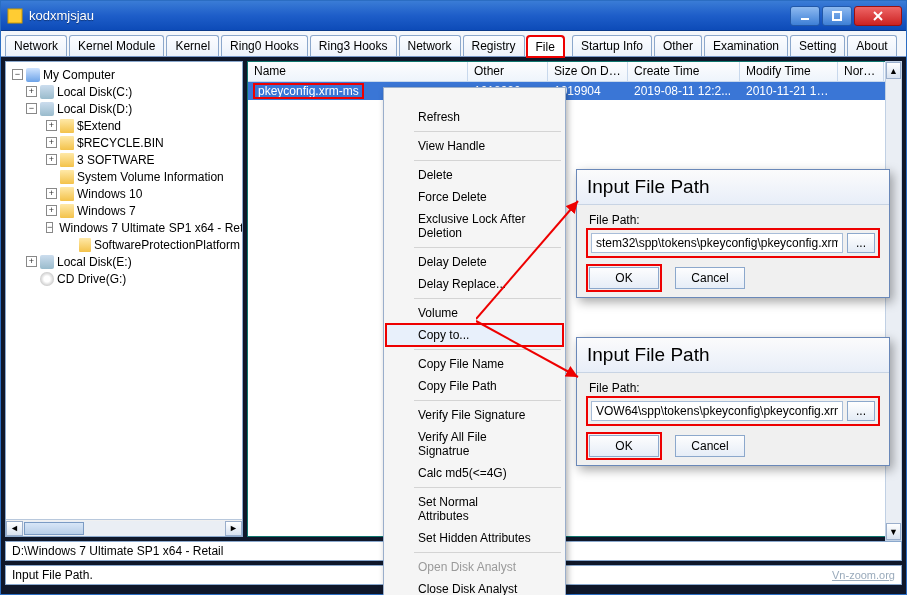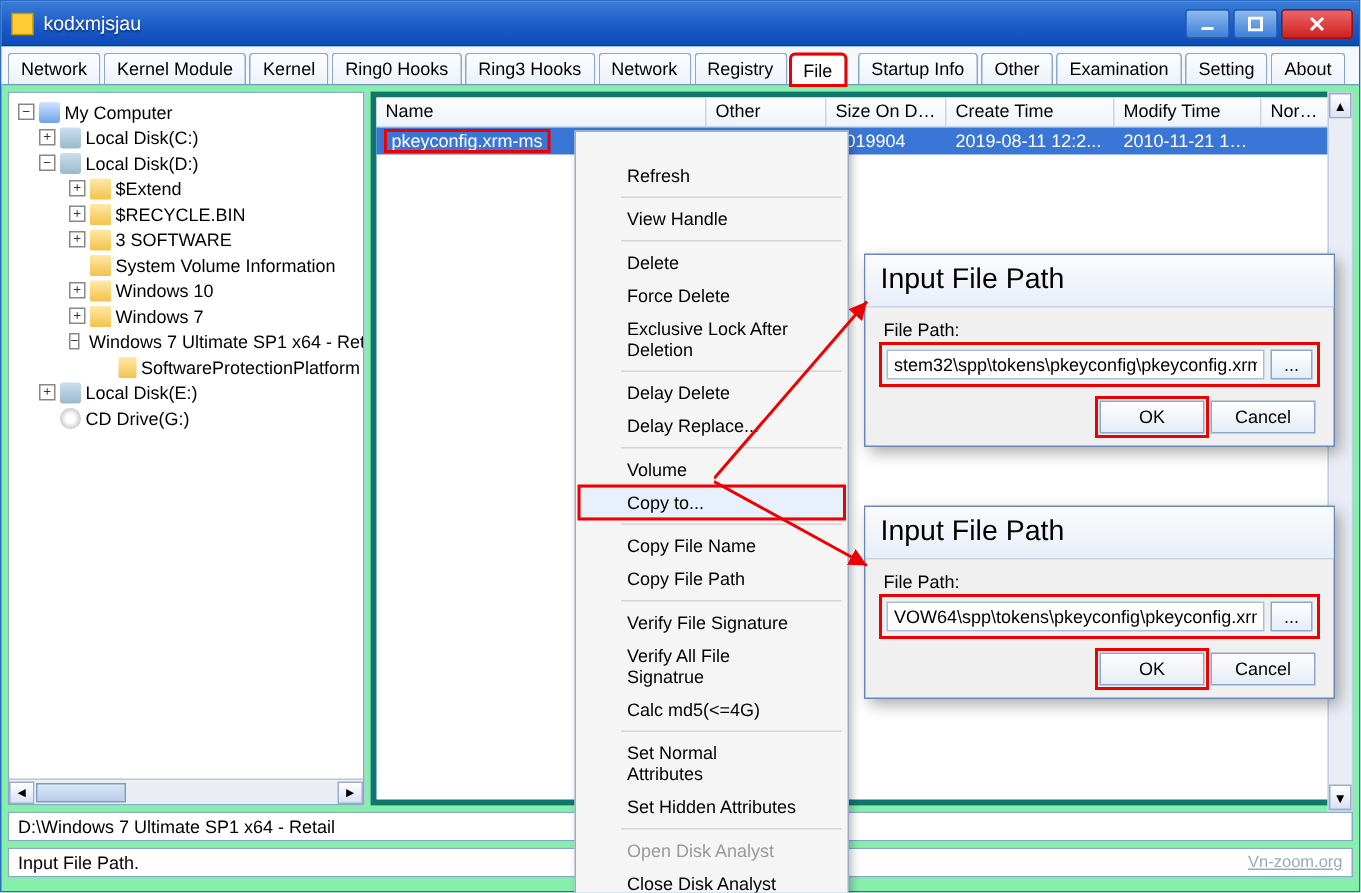--- a/index.html
+++ b/index.html
@@ -1,18 +1,18 @@
 <!DOCTYPE html>
 <html><head>
 <meta charset="utf-8">
 <style>
 * { box-sizing: border-box; margin: 0; padding: 0; font-family: "Segoe UI", Tahoma, sans-serif; font-size: 12px; }
 body { background: #fff; width: 907px; height: 595px; position: relative; overflow: hidden; }
 
-.window-frame { width: 907px; height: 595px; border: 1px solid #2b6dc2; background: #86efac; position: relative; }
+.window-frame { width: 907px; height: 595px; border: 1px solid #2b6dc2; background: #0f172a; position: relative; }
 
 .titlebar {
   height: 30px;
   background: linear-gradient(to bottom, #3a7cd6 0%, #1e5ec9 50%, #0d4bb8 100%);
   display: flex; align-items: center; padding: 0 6px;
   border-bottom: 1px solid #0a3a8a;
 }
 .titlebar .icon { width: 16px; height: 16px; margin-right: 6px; }
 .titlebar .title { color: #fff; font-size: 13px; flex: 1; text-shadow: 0 1px 1px rgba(0,0,0,.4); }
 .winbtns { display: flex; gap: 2px; margin-right: -2px; }
@@ -50,21 +50,21 @@
 .drive-icon{background:linear-gradient(#cde,#9bc);border-radius:2px;}
 .folder-icon{background:linear-gradient(#ffe9a8,#f3c24a);border-radius:1px;}
 .comp-icon{background:linear-gradient(#d0e4ff,#6da3e8);border-radius:2px;}
 .cd-icon{background:radial-gradient(circle,#fff 30%,#ccc 70%);border-radius:50%;}
 .tree-scrollbar-h{height:17px;border-top:1px solid #b8c8dc;display:flex;align-items:center;background:#f0f0f0;}
 .sb-btn{width:17px;height:15px;background:linear-gradient(#fff,#d8e2f0);border:1px solid #9aaecb;display:flex;align-items:center;justify-content:center;font-size:9px;}
 .sb-track{flex:1;height:15px;background:#eaeef4;}
 .sb-thumb{width:60px;height:13px;background:linear-gradient(#d8e6f7,#b8cee8);border:1px solid #7b9bc4;margin:1px;}
 
 .list-pane {
-  flex: 1; margin: 4px 4px 0 4px; border: 4px solid #0f766e; background: #fff; position: relative;
+  flex: 1; margin: 4px 4px 0 4px; border: 1px solid #0f766e; background: #fff; position: relative;
 }
 .list-header{ display:flex; height:20px; border-bottom:1px solid #c8d8ec; background:linear-gradient(#fdfdfe,#eef4fc);}
 .col{ border-right:1px solid #c8d8ec; padding:2px 6px; overflow:hidden; text-overflow:ellipsis; white-space:nowrap;}
 .col.name{width:220px;} .col.size{width:80px;} .col.sod{width:80px;} .col.ct{width:112px;} .col.mt{width:98px;} .col.norm{width:46px;}
 .list-row{display:flex;height:18px;align-items:center;}
 .list-row.sel{background:#3a76d6;color:#fff;}
 .cell{padding:1px 6px;overflow:hidden;white-space:nowrap;text-overflow:ellipsis;}
 .cell.name{width:220px;} .cell.size{width:80px;} .cell.sod{width:80px;} .cell.ct{width:112px;} .cell.mt{width:98px;} .cell.norm{width:46px;}
 .name-box{display:inline-block;padding:0 4px;outline:2px solid #e00;outline-offset:-1px;}
 
@@ -85,21 +85,21 @@
 .dialog{
   position:absolute; background:#f0f0f0; border:1px solid #6a88b8;
   box-shadow:3px 4px 10px rgba(0,0,0,.35);
 }
 .dlg-title{background:linear-gradient(#fbfbfc,#e8eef8);padding:6px 10px;font-size:19px;border-bottom:1px solid #c8d4e4;}
 .dlg-body{padding:8px 12px;}
 .dlg-label{margin-bottom:4px;}
 .dlg-row{display:flex;gap:4px;align-items:center;outline:2px solid #e00;outline-offset:1px;padding:2px;}
 .dlg-input{flex:1;height:20px;border:1px solid #a8bdd8;padding:1px 4px;background:#fff;font-size:12px;}
 .dlg-browse{width:28px;height:20px;border:1px solid #8ca8cc;background:linear-gradient(#fff,#e4ecf6);}
-.dlg-btns{display:flex;justify-content:flex-end;gap:4px;margin-top:12px;}
+.dlg-btns{display:flex;justify-content:flex-start;gap:16px;margin-top:12px;}
 .dlg-btn{width:70px;height:22px;border:1px solid #8ca8cc;background:linear-gradient(#fdfdfe,#e6edf7);}
 .dlg-btn.ok{outline:2px solid #e00;outline-offset:1px;}
 
 .arrow{position:absolute;pointer-events:none;}
 
 .main-vscroll{position:absolute;right:4px;top:60px;width:17px;height:480px;background:#f0f0f0;border:1px solid #c0d0e4;display:flex;flex-direction:column;}
 .main-vscroll .sb-btn{width:15px;height:17px;}
 .main-vscroll .sb-vtrack{flex:1;background:#eaeef4;}
 </style>
 </head>

